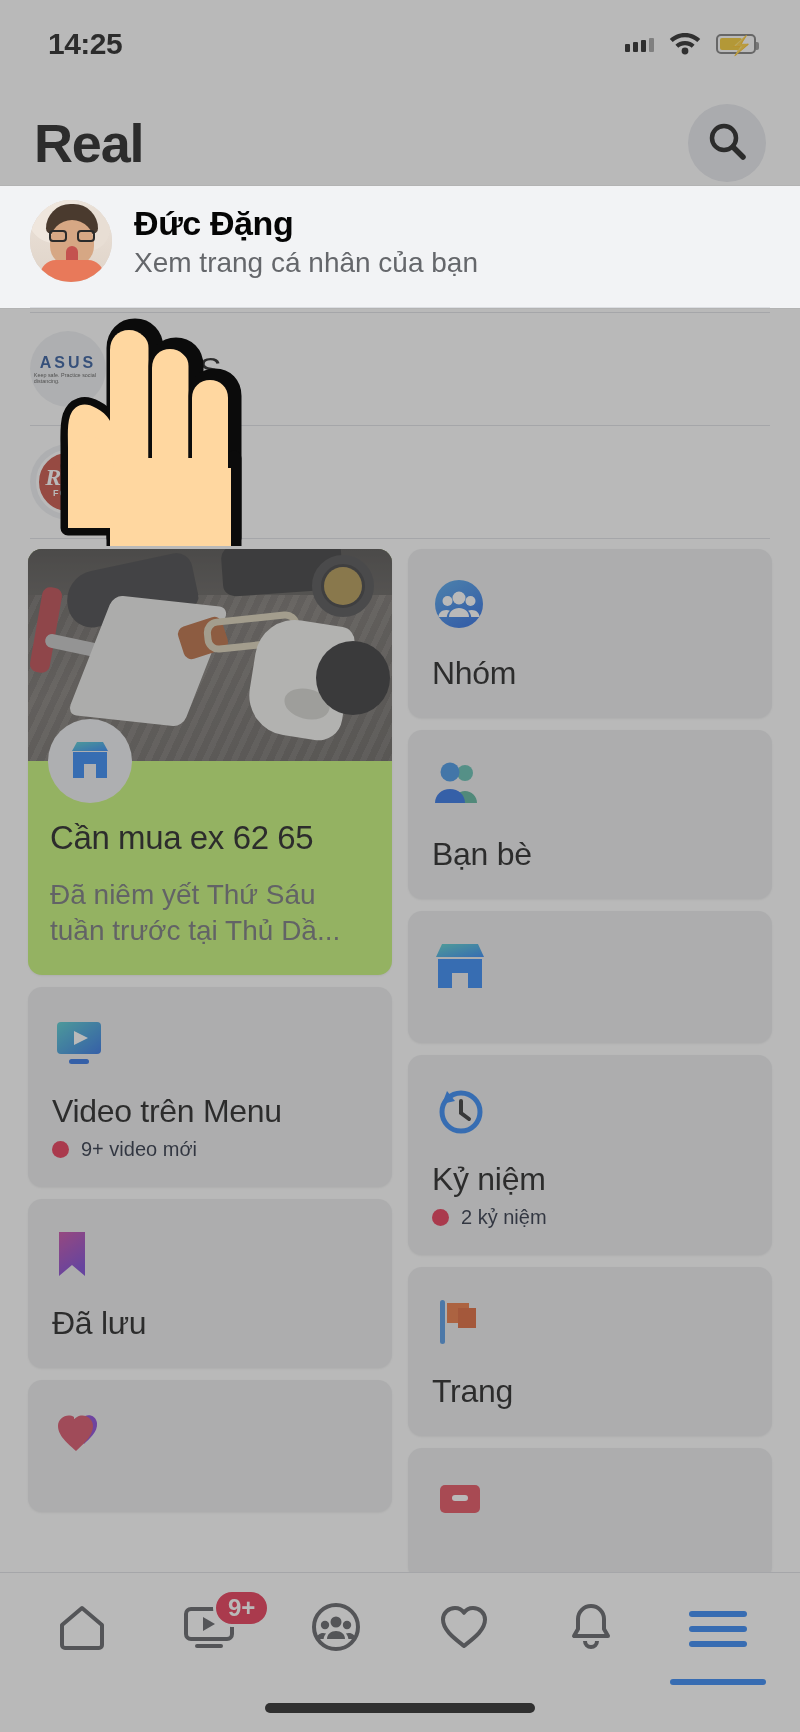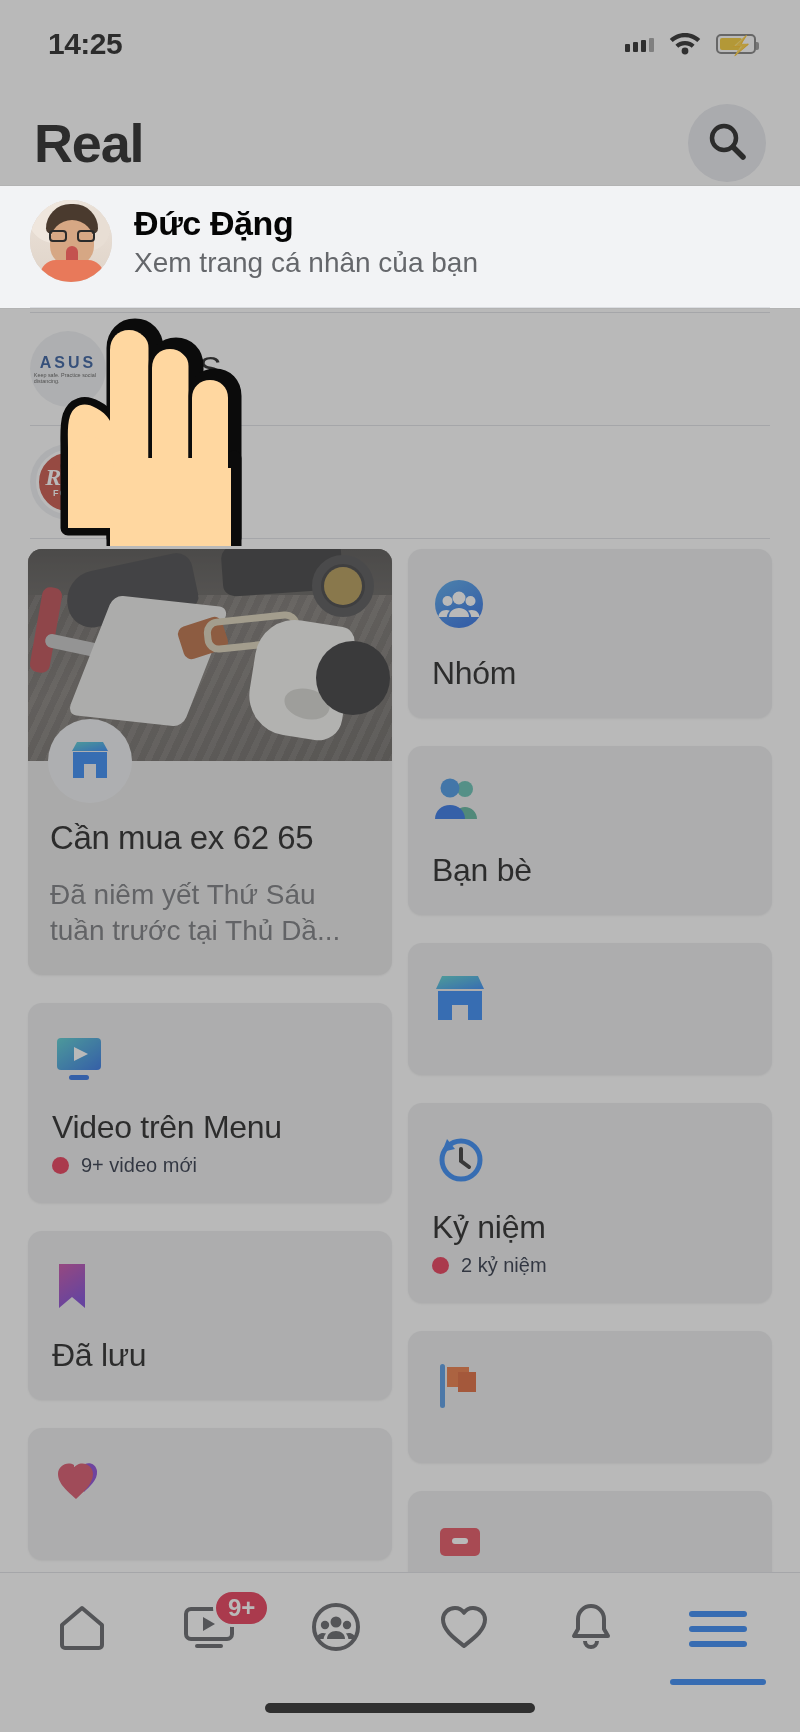--- a/index.html
+++ b/index.html
@@ -112,36 +112,36 @@
     flex-direction:column;border:3px solid #fff;
   }
   .real-logo .r1{font-family:"Liberation Serif", serif;font-style:italic;color:#fff;font-size:24px;font-weight:700;line-height:22px;}
   .real-logo .r2{color:#fff;font-size:9px;font-weight:700;letter-spacing:1px;}
   .shortcut-label{font-size:34px;color:#050505;letter-spacing:-0.3px;}
 
   
   .tiles {
     display:flex; gap:16px; padding:10px 28px 0 28px; flex:1 1 auto; overflow:hidden;
   }
-  .col { flex:1 1 0; display:flex; flex-direction:column; gap:28px; }
+  .col { flex:1 1 0; display:flex; flex-direction:column; gap:12px; }
   .tile {
     background:#e9eaec;
     border-radius:14px;
     padding:26px 24px 26px 24px;
     box-shadow:0 1px 2px rgba(0,0,0,.08);
   }
   .tile-icon { height:58px; display:flex; align-items:center; margin-bottom:22px;}
   .tile-label { font-size:32px; color:#050505; letter-spacing:-0.3px;}
   .tile-meta { display:flex; align-items:center; gap:12px; margin-top:8px;}
   .dot { width:17px;height:17px;border-radius:50%;background:#e41e3f; flex:0 0 auto;}
   .tile-meta-text { font-size:20px; color:#0f172a;}
 
   
   .listing {
-    background:#e5e5e5; border-radius:14px; overflow:hidden;
+    background:#bef264; border-radius:14px; overflow:hidden;
     box-shadow:0 1px 2px rgba(0,0,0,.08);
   }
   .listing-photo {
     height:212px; position:relative;
     background:linear-gradient(160deg,#4e4a47 0%,#6a6560 45%,#585450 100%);
     overflow:hidden;
   }
   .ph-ground{position:absolute;inset:0;background:
     repeating-linear-gradient(115deg, rgba(255,255,255,.05) 0 6px, rgba(0,0,0,.06) 6px 13px);}
   .ph-seat{position:absolute;left:38px;top:14px;width:130px;height:56px;border-radius:30px 16px 10px 24px;background:#2e2e30;transform:rotate(-12deg);}
@@ -445,20 +445,21 @@
       </div>
 
       <div class="tile">
         <div class="tile-icon">
           <svg width="56" height="52" viewBox="0 0 56 52">
             <rect x="8" y="4" width="5" height="44" rx="2.5" fill="#3d8ce0"></rect>
             <path d="M15 7h22v20H15z" fill="#e8672a"></path>
             <path d="M26 12h18v20H26z" fill="#d9521f"></path>
           </svg>
         </div>
+        <div class="tile-label">Trang</div>
       </div>
 
       <div class="tile">
         <div class="tile-icon">
           <svg width="56" height="48" viewBox="0 0 56 48">
             <rect x="8" y="6" width="40" height="28" rx="5" fill="#e03a4a"></rect>
             <rect x="20" y="16" width="16" height="6" rx="3" fill="#ffffff"></rect>
           </svg>
         </div>
         <div class="tile-label"></div>

